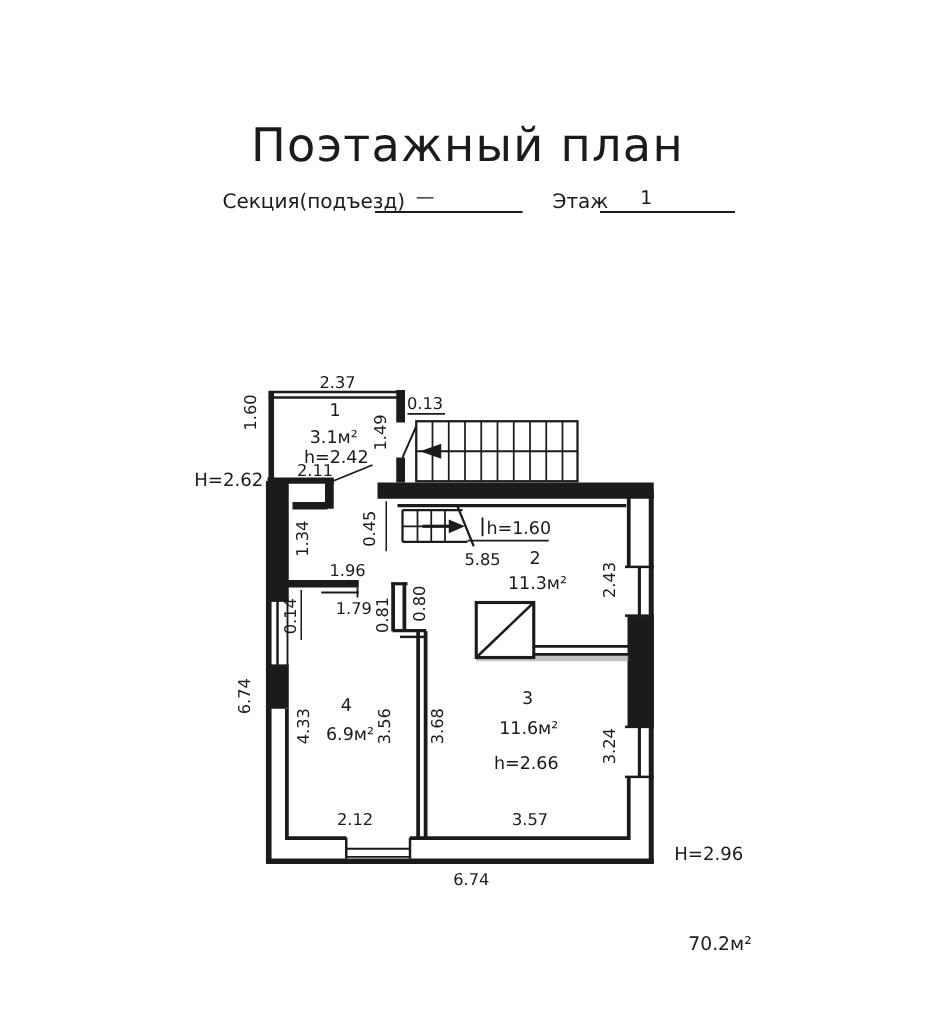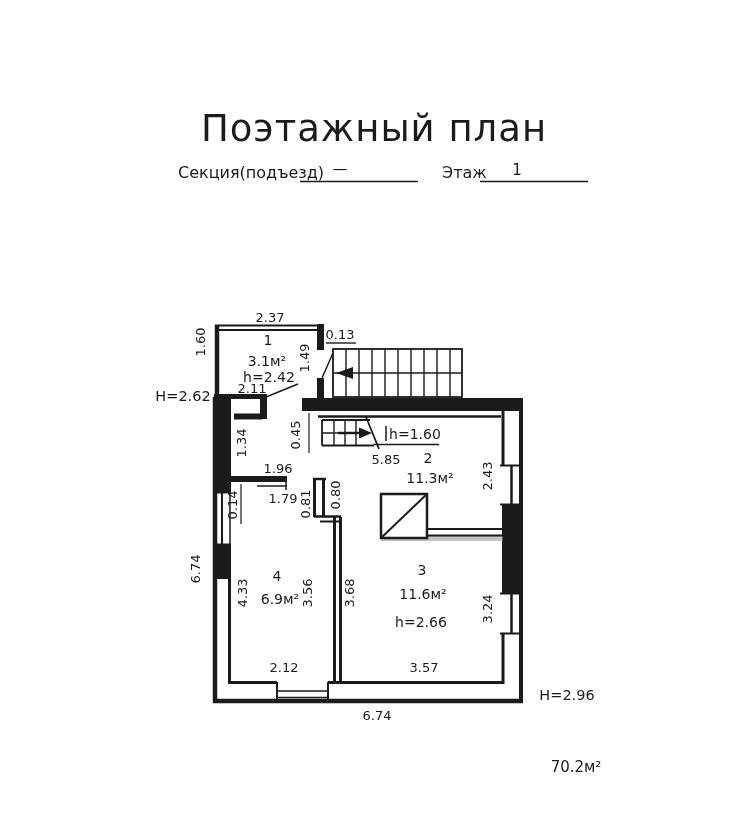--- a/index.html
+++ b/index.html
@@ -1,18 +1,18 @@
 <!DOCTYPE html>
 <html><head>
 <meta charset="utf-8">
 <style>
   html,body{margin:0;padding:0;background:#ffffff;}
   body{width:754px;height:828px;position:relative;overflow:hidden;
        font-family:"DejaVu Sans","Liberation Sans",sans-serif;}
-  #stage{position:absolute;left:0;top:12px;width:754px;height:600px;}
+  #stage{position:absolute;left:0;top:0;width:754px;height:600px;}
   svg{display:block;}
   svg text{fill:#1b1b1b;font-family:"DejaVu Sans","Liberation Sans",sans-serif;}
   .title{font-size:37px;letter-spacing:1px;}
   .formlbl{font-size:16px;}
   .formval{font-size:15px;}
   .dim{font-size:13px;}
   .roomnum{font-size:14px;}
   .roomarea{font-size:14px;}
   .htxt{font-size:14.5px;}
   .total{font-size:15px;}

